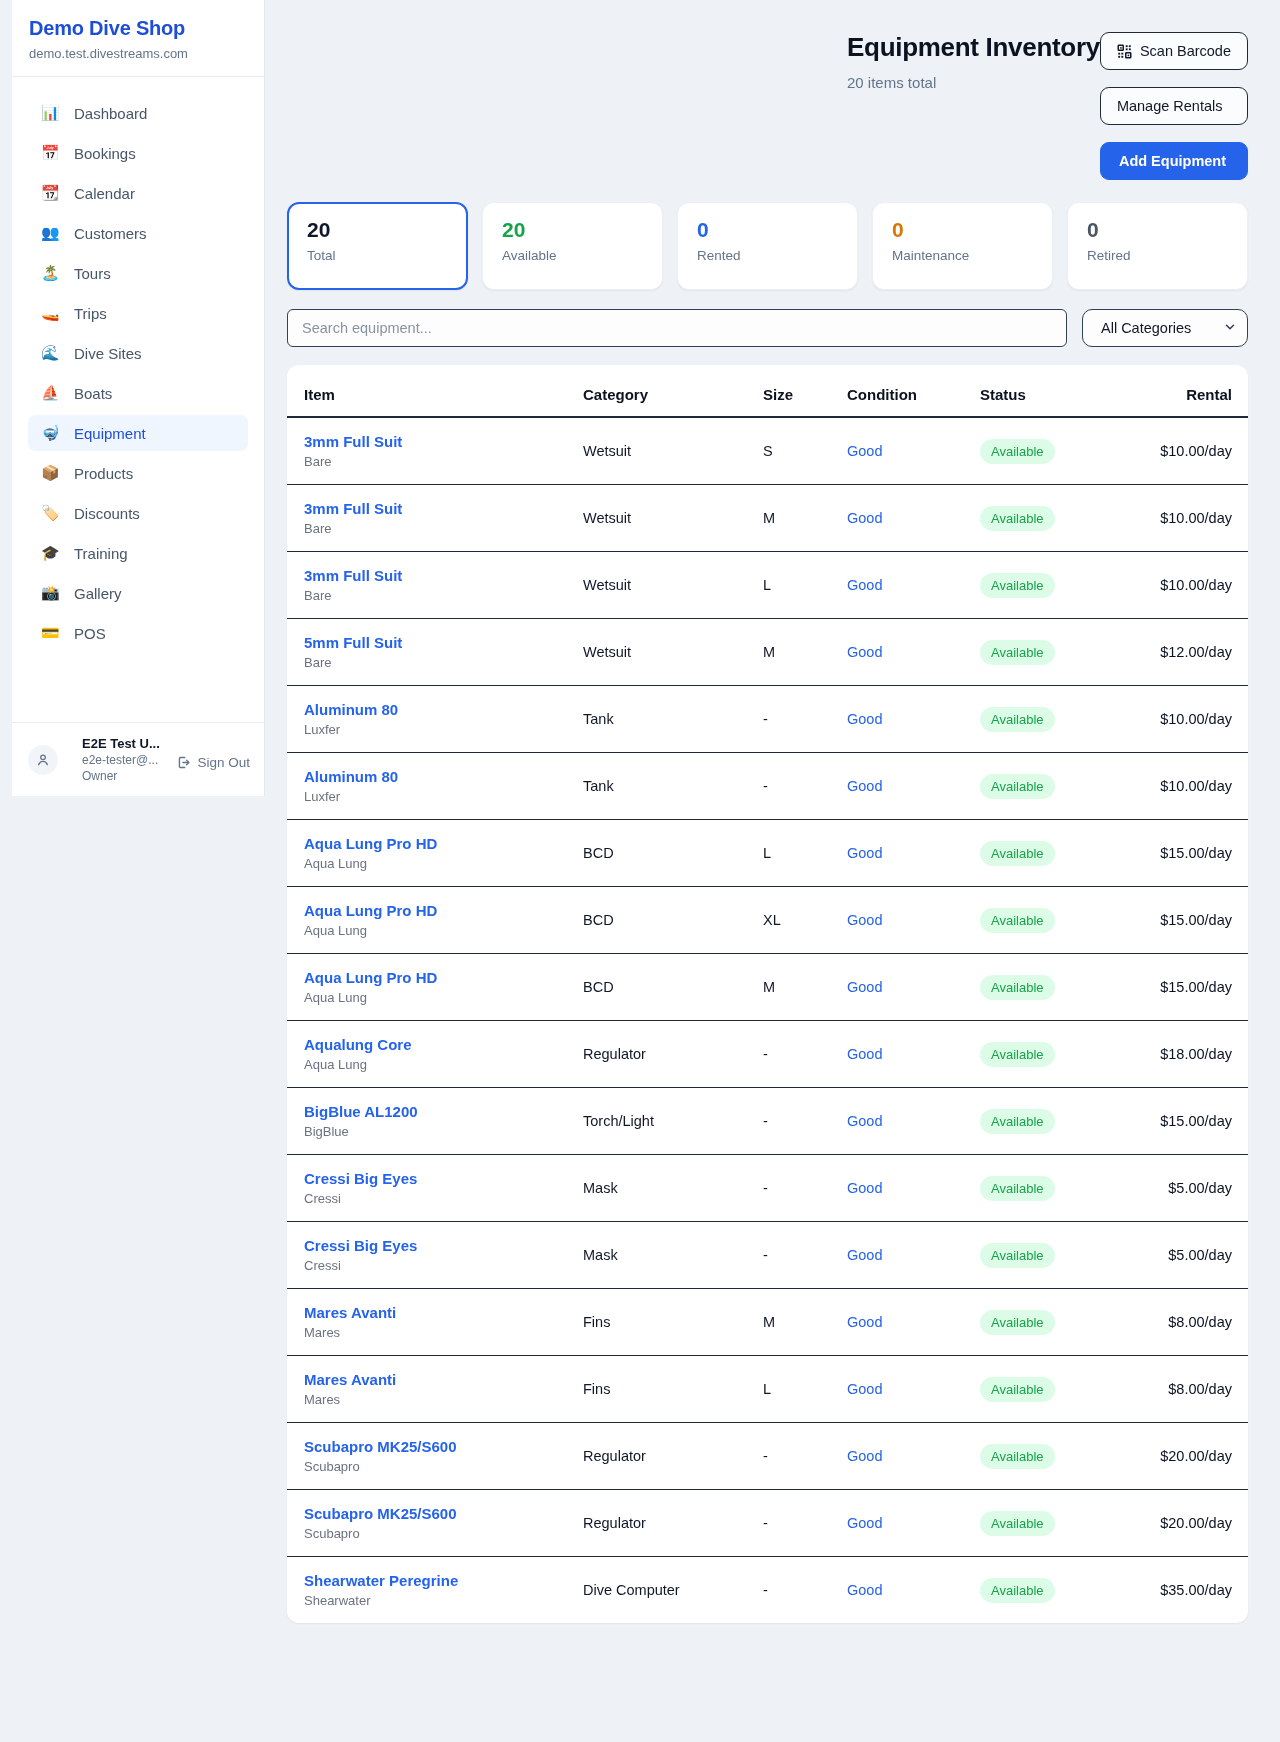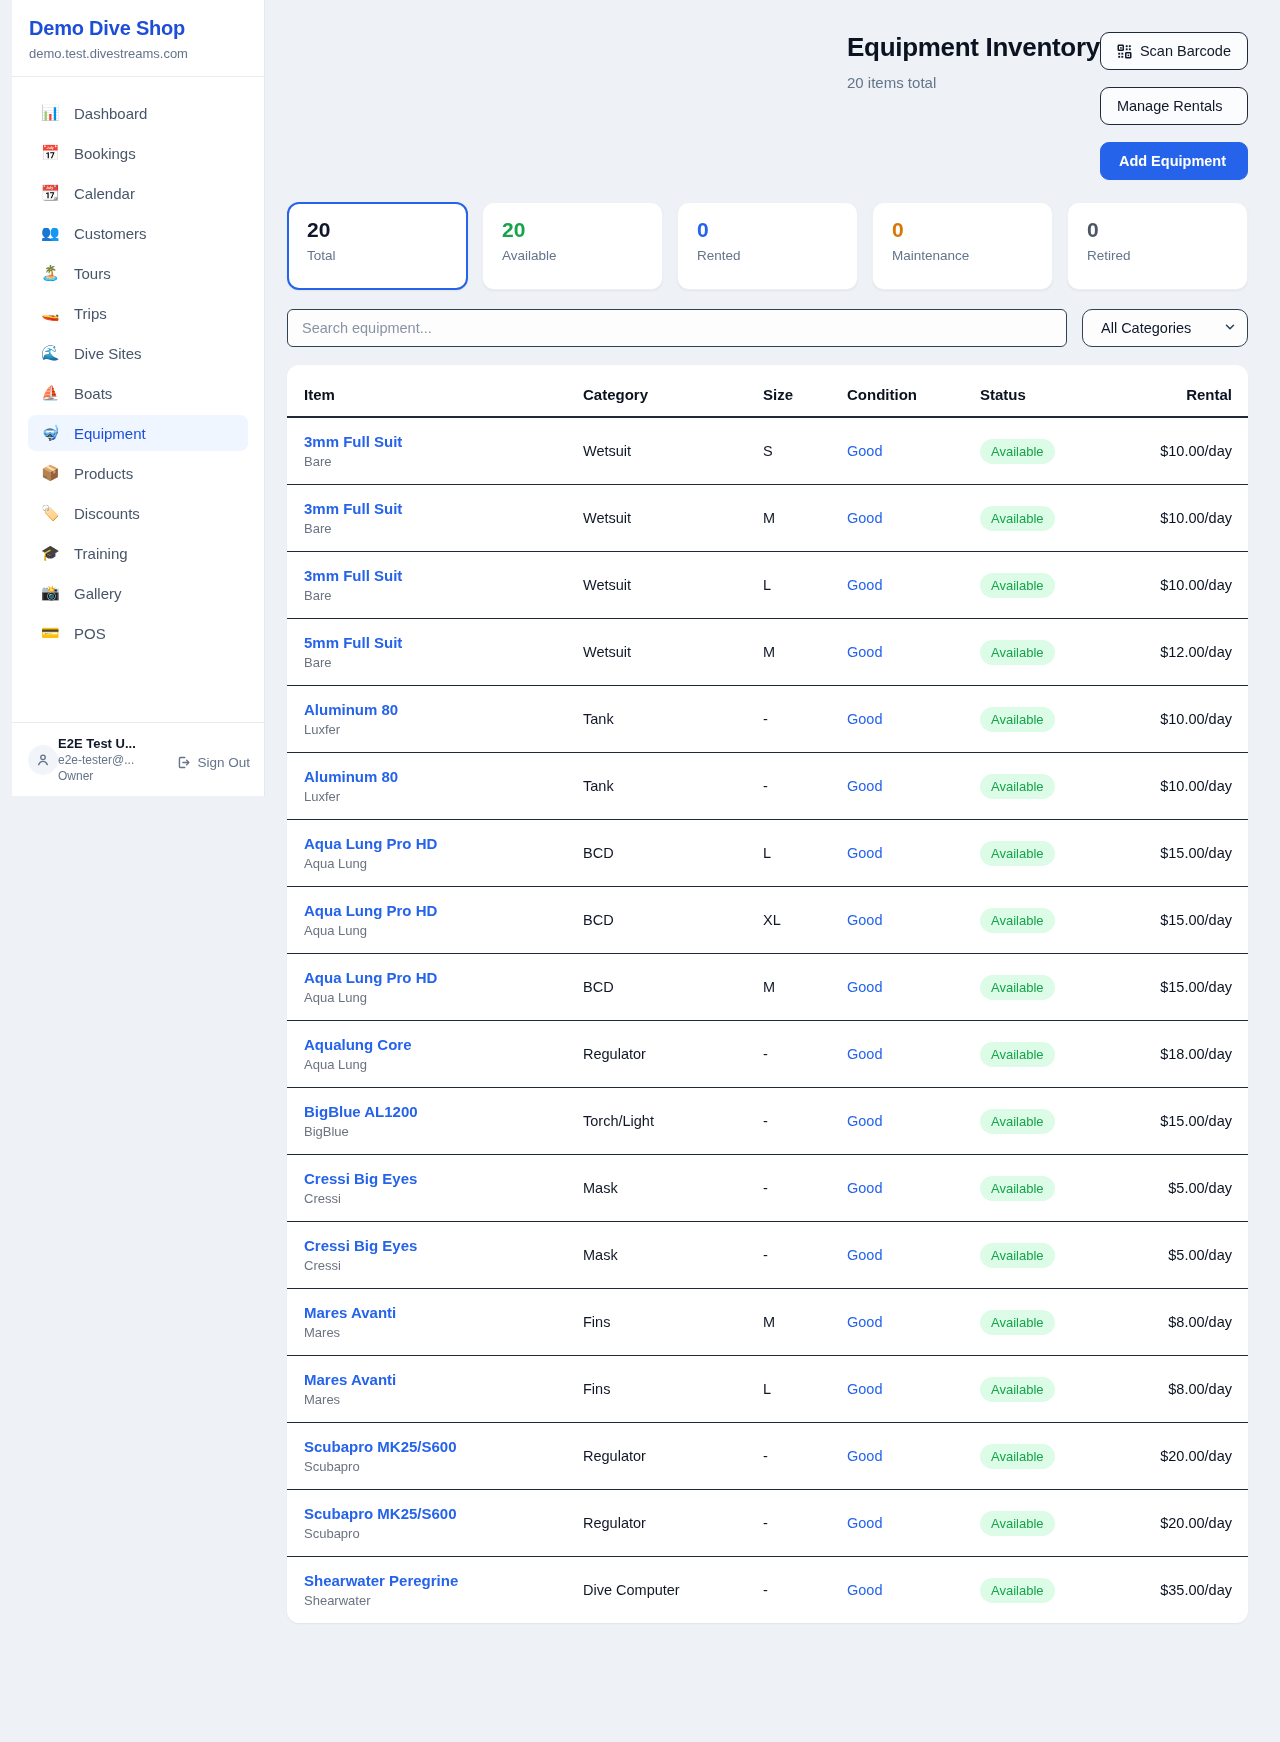--- a/index.html
+++ b/index.html
@@ -29,21 +29,21 @@
     display:flex; align-items:center; gap:13px;
     padding:9px 13px; margin-bottom:4px;
     border-radius:8px; cursor:pointer;
     font-size:15px; color:#475569;
   }
   .nav-item .nav-ico { width:20px; font-size:15px; text-align:center; flex:0 0 20px; }
   .nav-item.active { background:#eff6ff; color:#1d4ed8; font-weight:500; }
   .user-box {
     border-top:1px solid #e8ecf1;
     padding:13px 16px;
-    display:flex; align-items:center; gap:0;
+    display:flex; align-items:center; gap:24px;
     position:relative;
   }
   .avatar {
     width:30px; height:30px; border-radius:50%;
     background:#f1f5f9; flex:0 0 30px;
     display:flex; align-items:center; justify-content:center;
   }
   .user-meta { min-width:0; }
   .user-name { font-size:13px; font-weight:700; color:#0f172a; white-space:nowrap; }
   .user-email { font-size:12px; color:#64748b; margin-top:2px; white-space:nowrap; }

